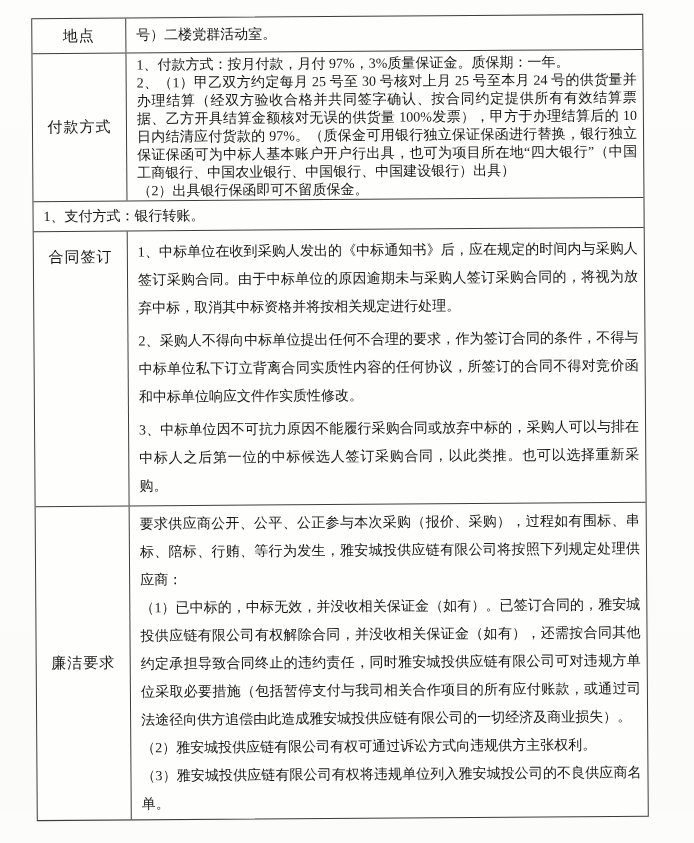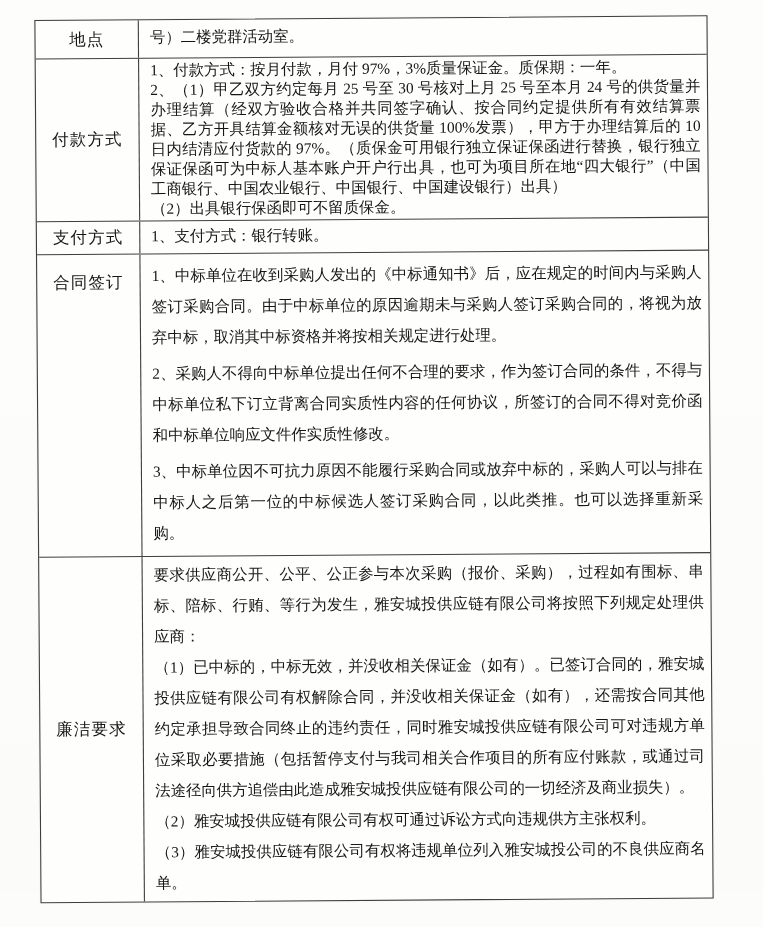--- a/index.html
+++ b/index.html
@@ -81,21 +81,20 @@
     <div class="row row-payment">
       <div class="cell-label">付款方式</div>
       <div class="cell-content">
         <p>1、付款方式：按月付款，月付 97%，3%质量保证金。质保期：一年。</p>
         <p>2、（1）甲乙双方约定每月 25 号至 30 号核对上月 25 号至本月 24 号的供货量并办理结算（经双方验收合格并共同签字确认、按合同约定提供所有有效结算票据、乙方开具结算金额核对无误的供货量 100%发票），甲方于办理结算后的 10 日内结清应付货款的 97%。（质保金可用银行独立保证保函进行替换，银行独立保证保函可为中标人基本账户开户行出具，也可为项目所在地“四大银行”（中国工商银行、中国农业银行、中国银行、中国建设银行）出具）</p>
         <p>（2）出具银行保函即可不留质保金。</p>
       </div>
     </div>
 
     <div class="row row-method">
-      <div class="cell-label">支付方式</div>
       <div class="cell-content">
         <p>1、支付方式：银行转账。</p>
       </div>
     </div>
 
     <div class="row row-contract">
       <div class="cell-label">合同签订</div>
       <div class="cell-content">
         <p>1、中标单位在收到采购人发出的《中标通知书》后，应在规定的时间内与采购人签订采购合同。由于中标单位的原因逾期未与采购人签订采购合同的，将视为放弃中标，取消其中标资格并将按相关规定进行处理。</p>
         <p>2、采购人不得向中标单位提出任何不合理的要求，作为签订合同的条件，不得与中标单位私下订立背离合同实质性内容的任何协议，所签订的合同不得对竞价函和中标单位响应文件作实质性修改。</p>

